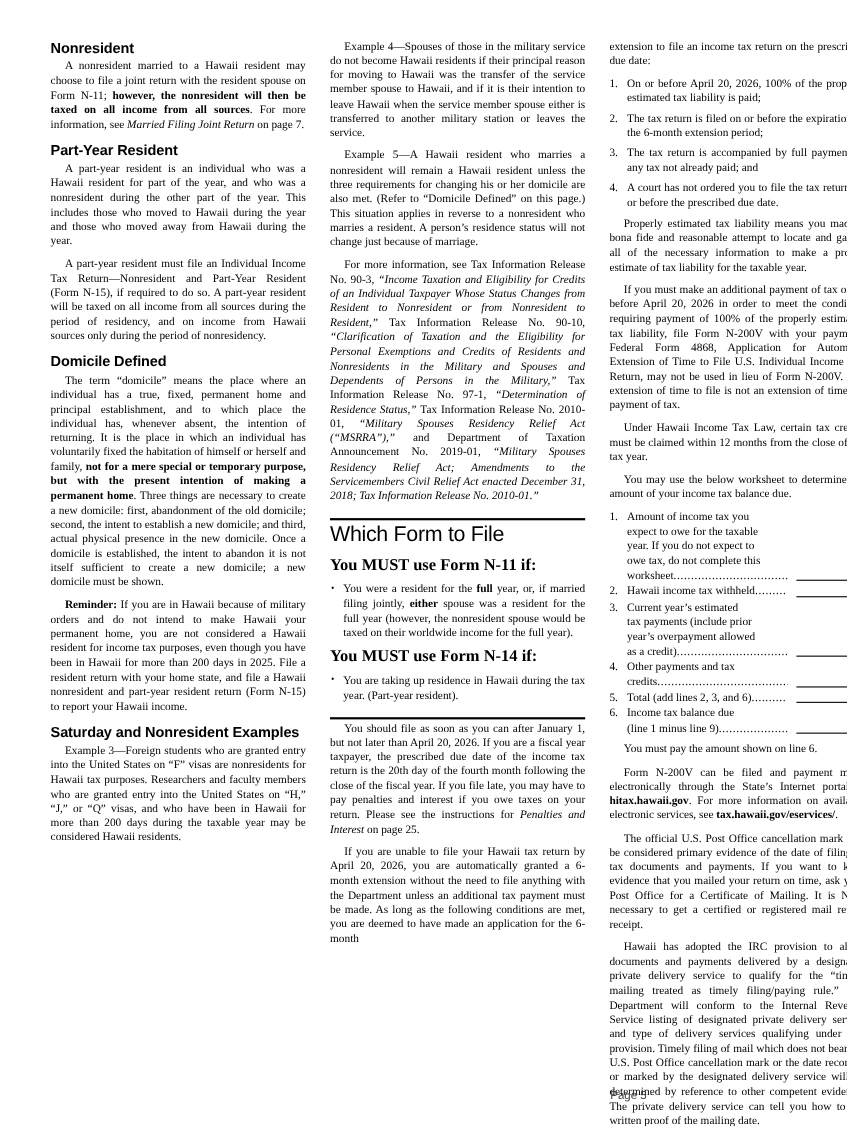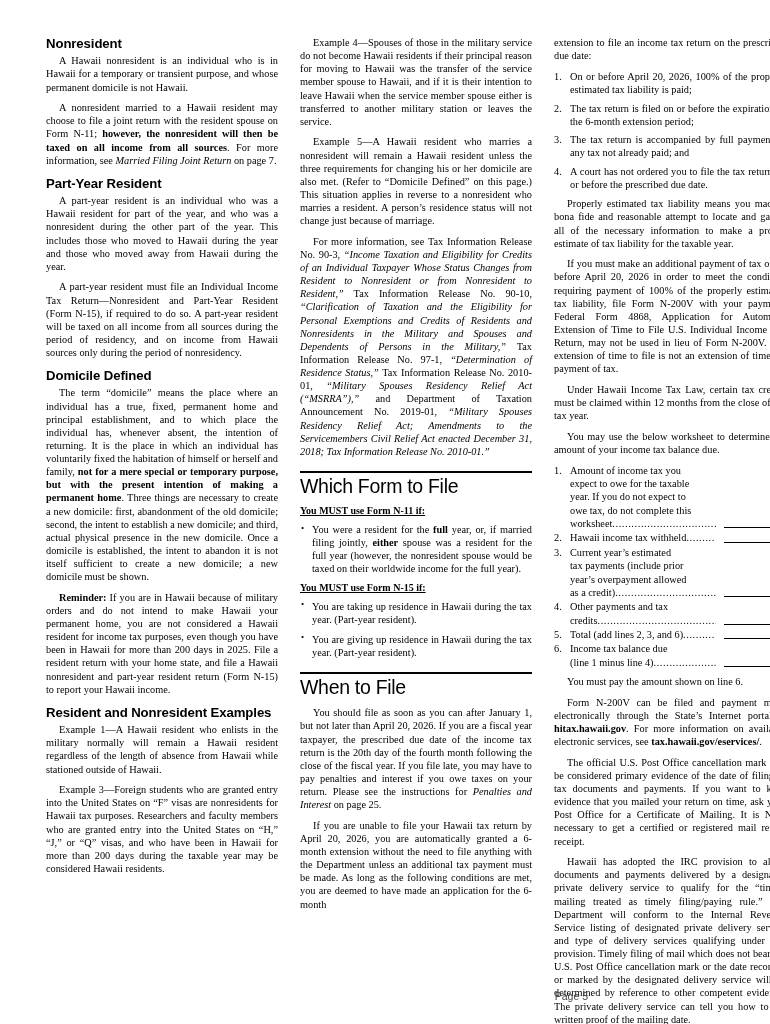--- a/index.html
+++ b/index.html
@@ -88,25 +88,24 @@
     -webkit-hyphens: auto;
   }
   ul.bl > li:before {
     content: "\2022";
     position: absolute;
     left: 1px;
     top: -0.5px;
     font-size: 9px;
   }
   .must-use {
-    font-size: 10px;
+    font-size: 15px;
     font-weight: bold;
     margin: 0 0 5px 0;
     line-height: 1.275;
-    text-decoration: underline;
   }
   .must-use.spaced { margin-top: 2px; }
   
   ol.nl {
     list-style: none;
     margin: 0 0 6px 0;
     padding: 0;
     counter-reset: nli;
   }
   ol.nl > li {
@@ -185,21 +184,20 @@
 </head>
 <body>
 
 <div class="page">
   <div class="columns">
 
     <div class="col">
 
       <h2 class="section-head">Nonresident</h2>
 
-      <p>A Hawaii nonresident is an individual who is in Hawaii for a temporary or transient purpose, and whose permanent domicile is not Hawaii.</p>
 
 
       <p>
         <span>A nonresident married to a Hawaii resident may choose to file a joint return with the resident spouse on Form N-11; </span><b>however, the nonresident will then be taxed on all income from all sources</b><span>. For more information, see </span><i>Married Filing Joint Return</i><span> on page 7.</span>
       </p>
 
       <h2 class="section-head tight-top">Part-Year Resident</h2>
 
       <p>A part-year resident is an individual who was a Hawaii resident for part of the year, and who was a nonresident during the other part of the year. This includes those who moved to Hawaii during the year and those who moved away from Hawaii during the year.</p>
 
@@ -208,23 +206,22 @@
       <h2 class="section-head tight-top">Domicile Defined</h2>
 
       <p>
         <span>The term “domicile” means the place where an individual has a true, fixed, permanent home and principal establishment, and to which place the individual has, whenever absent, the intention of returning. It is the place in which an individual has voluntarily fixed the habitation of himself or herself and family, </span><b>not for a mere special or temporary purpose, but with the present intention of making a permanent home</b><span>. Three things are necessary to create a new domicile: first, abandonment of the old domicile; second, the intent to establish a new domicile; and third, actual physical presence in the new domicile. Once a domicile is established, the intent to abandon it is not itself sufficient to create a new domicile; a new domicile must be shown.</span>
       </p>
 
       <p>
         <b>Reminder:</b><span> If you are in Hawaii because of military orders and do not intend to make Hawaii your permanent home, you are not considered a Hawaii resident for income tax purposes, even though you have been in Hawaii for more than 200 days in 2025. File a resident return with your home state, and file a Hawaii nonresident and part-year resident return (Form N-15) to report your Hawaii income.</span>
       </p>
 
-      <h2 class="section-head tight-top">Resident and Nonresident Examples</h2>
-
-      <p>Example 1—A Hawaii resident who enlists in the military normally will remain a Hawaii resident regardless of the length of absence from Hawaii while stationed outside of Hawaii.</p>
+      <h2 class="section-head tight-top">Saturday and Nonresident Examples</h2>
+
       <p>Example 3—Foreign students who are granted entry into the United States on “F” visas are nonresidents for Hawaii tax purposes. Researchers and faculty members who are granted entry into the United States on “H,” “J,” or “Q” visas, and who have been in Hawaii for more than 200 days during the taxable year may be considered Hawaii residents.</p>
 
     </div>
 
     <div class="col">
 
       <p>Example 4—Spouses of those in the military service do not become Hawaii residents if their principal reason for moving to Hawaii was the transfer of the service member spouse to Hawaii, and if it is their intention to leave Hawaii when the service member spouse either is transferred to another military station or leaves the service.</p>
       <p>Example 5—A Hawaii resident who marries a nonresident will remain a Hawaii resident unless the three requirements for changing his or her domicile are also met. (Refer to “Domicile Defined” on this page.) This situation applies in reverse to a nonresident who marries a resident. A person’s residence status will not change just because of marriage.</p>
 
       <p>
@@ -236,30 +233,28 @@
       <h1 class="major-head">Which Form to File</h1>
 
       <div class="must-use">You MUST use Form N-11 if:</div>
 
       <ul class="bl">
         <li>
           <span>You were a resident for the </span><b>full</b><span> year, or, if married filing jointly, </span><b>either</b><span> spouse was a resident for the full year (however, the nonresident spouse would be taxed on their worldwide income for the full year).</span>
         </li>
       </ul>
 
-      <div class="must-use spaced">You MUST use Form N-15 if:</div>
+      <div class="must-use spaced">You MUST use Form N-14 if:</div>
 
       <ul class="bl">
         <li>You are taking up residence in Hawaii during the tax year. (Part-year resident).</li>
-        <li>You are giving up residence in Hawaii during the tax year. (Part-year resident).</li>
       </ul>
 
       <hr class="rule">
 
-      <h1 class="major-head">When to File</h1>
 
 
       <p>
         <span>You should file as soon as you can after January 1, but not later than April 20, 2026. If you are a fiscal year taxpayer, the prescribed due date of the income tax return is the 20th day of the fourth month following the close of the fiscal year. If you file late, you may have to pay penalties and interest if you owe taxes on your return. Please see the instructions for </span><i>Penalties and Interest</i><span> on page 25.</span>
       </p>
 
       <p>If you are unable to file your Hawaii tax return by April 20, 2026, you are automatically granted a 6-month extension without the need to file anything with the Department unless an additional tax payment must be made. As long as the following conditions are met, you are deemed to have made an application for the 6-month</p>
 
     </div>
 
@@ -330,21 +325,21 @@
             <div class="ws-text"><span>Total (add lines 2, 3, and 6)</span><span class="ws-leader">..........</span></div>
             <div class="ws-blank"></div>
           </div>
         </li>
 
         <li>
           <div class="ws-lines">
             <div class="ws-line">Income tax balance due</div>
           </div>
           <div class="ws-row">
-            <div class="ws-text"><span>(line 1 minus line 4)</span><span class="ws-leader">......................</span></div>
+            <div class="ws-text"><span>(line 1 minus line 9)</span><span class="ws-leader">......................</span></div>
             <div class="ws-blank"></div>
           </div>
         </li>
       </ol>
 
       <p>You must pay the amount shown on line 6.</p>
 
       <p>
         <span>Form N-200V can be filed and payment made electronically through the State’s Internet portal at </span><b>hitax.hawaii.gov</b><span>. For more information on available electronic services, see </span><b>tax.hawaii.gov/eservices/</b><span>.</span>
       </p>

